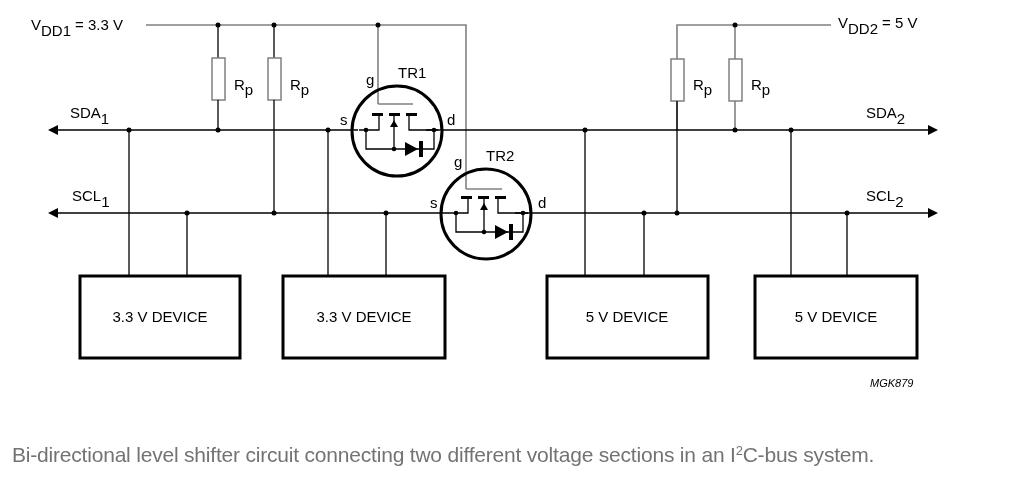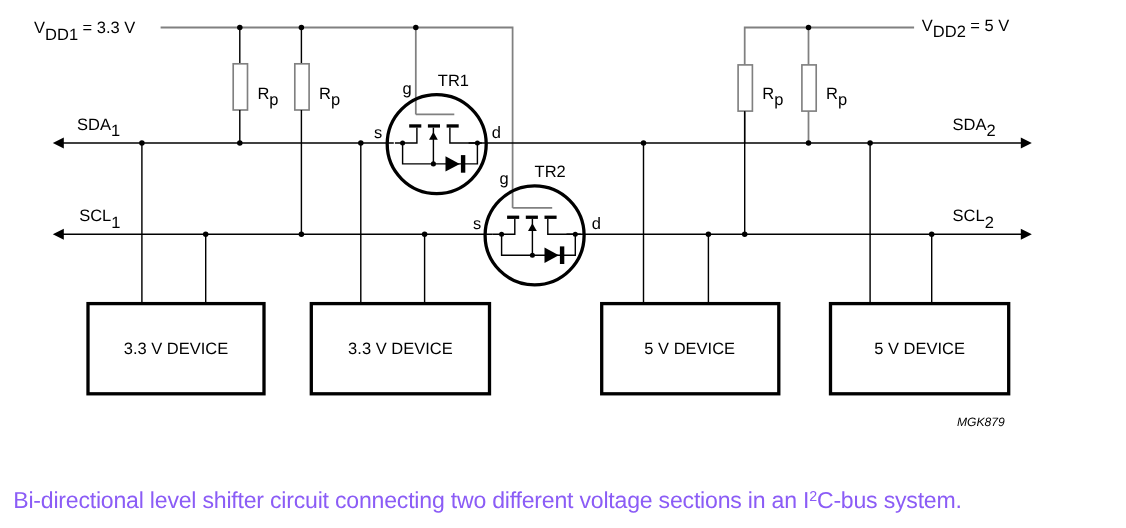--- a/index.html
+++ b/index.html
@@ -8,21 +8,21 @@
   .wire { stroke: #000; stroke-width: 1.3; fill: none; }
   .wire-gray { stroke: #808080; stroke-width: 1.6; fill: none; }
   .dot { fill: #000; }
   .res { fill: #fff; stroke: #808080; stroke-width: 1.5; }
   .label { font-family: "Liberation Sans", sans-serif; font-size: 15px; fill: #000; }
   .sub { font-size: 15px; }
   .term { font-family: "Liberation Sans", sans-serif; font-size: 15px; fill: #000; }
   .devbox { fill: #fff; stroke: #000; stroke-width: 3; }
   .devtext { font-family: "Liberation Sans", sans-serif; font-size: 15px; fill: #000; text-anchor: middle; }
   .ref { font-family: "Liberation Sans", sans-serif; font-size: 11px; font-style: italic; fill: #000; }
-  .caption { position: absolute; left: 12px; top: 443px; font-size: 21px; color: #8b5cf6; white-space: nowrap; font-family: "Liberation Sans", sans-serif; letter-spacing: -0.2px; text-align: right; }
+  .caption { position: absolute; left: 12px; top: 443px; font-size: 21px; color: #737373; white-space: nowrap; font-family: "Liberation Sans", sans-serif; letter-spacing: -0.2px; text-align: right; }
   .caption sup { font-size: 13px; vertical-align: 7px; }
   .fet-circle { fill: none; stroke: #000; stroke-width: 3; }
 </style>
 </head>
 <body>
 
 <svg id="schematic" width="1024" height="440" viewBox="0 0 1024 440" xmlns="http://www.w3.org/2000/svg">
 
   <g>
     <text class="label" x="31" y="30"><tspan>V</tspan><tspan class="sub" dy="6">DD1</tspan><tspan dx="4" dy="-6">= 3.3 V</tspan></text>

